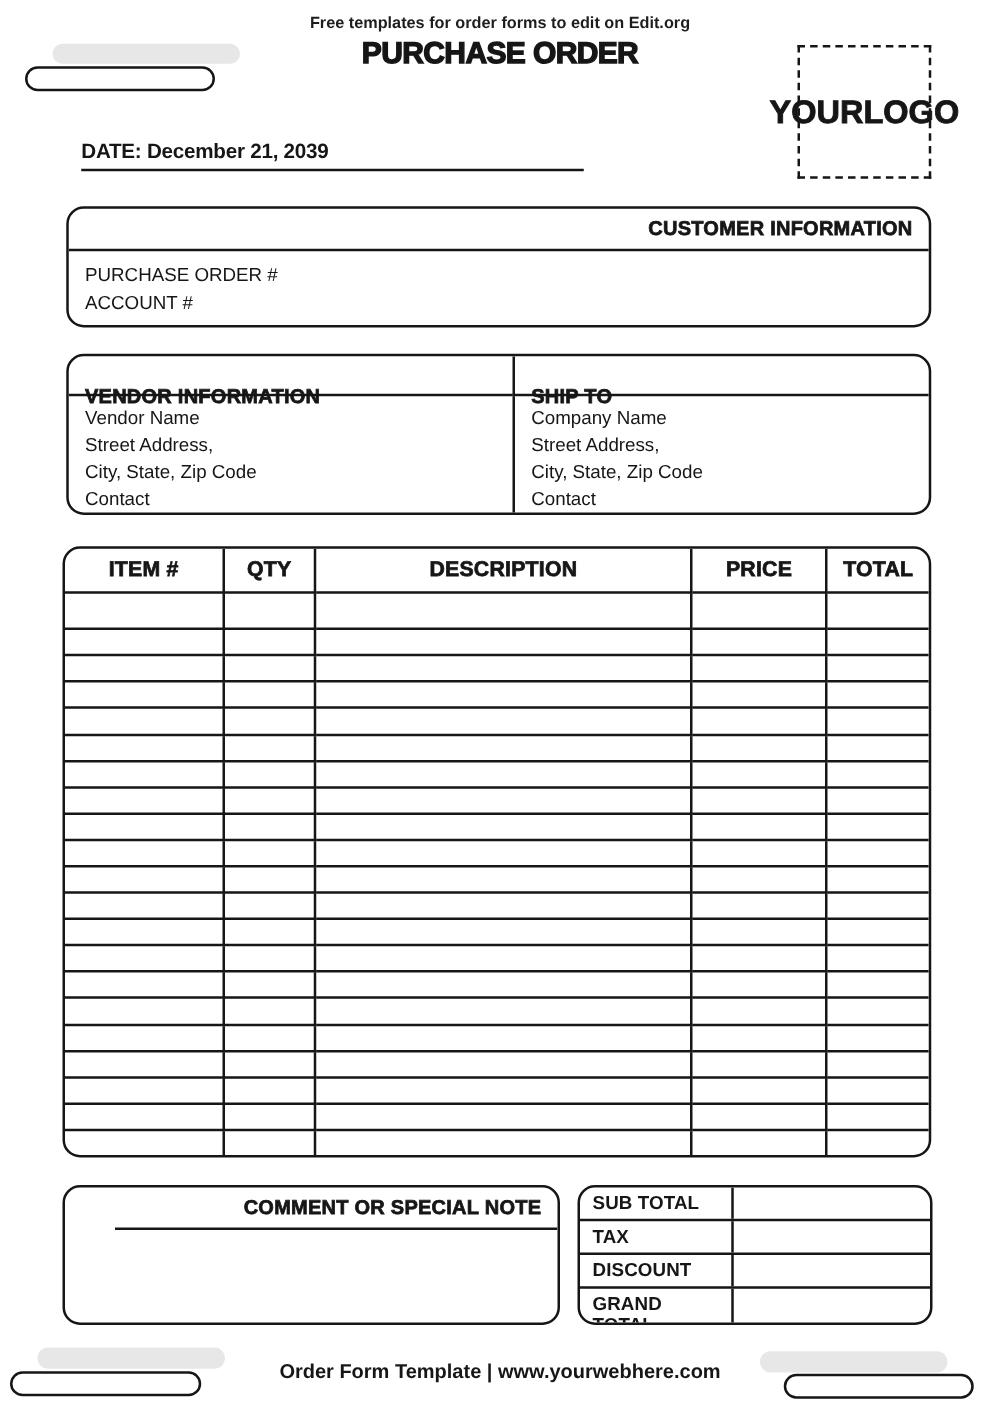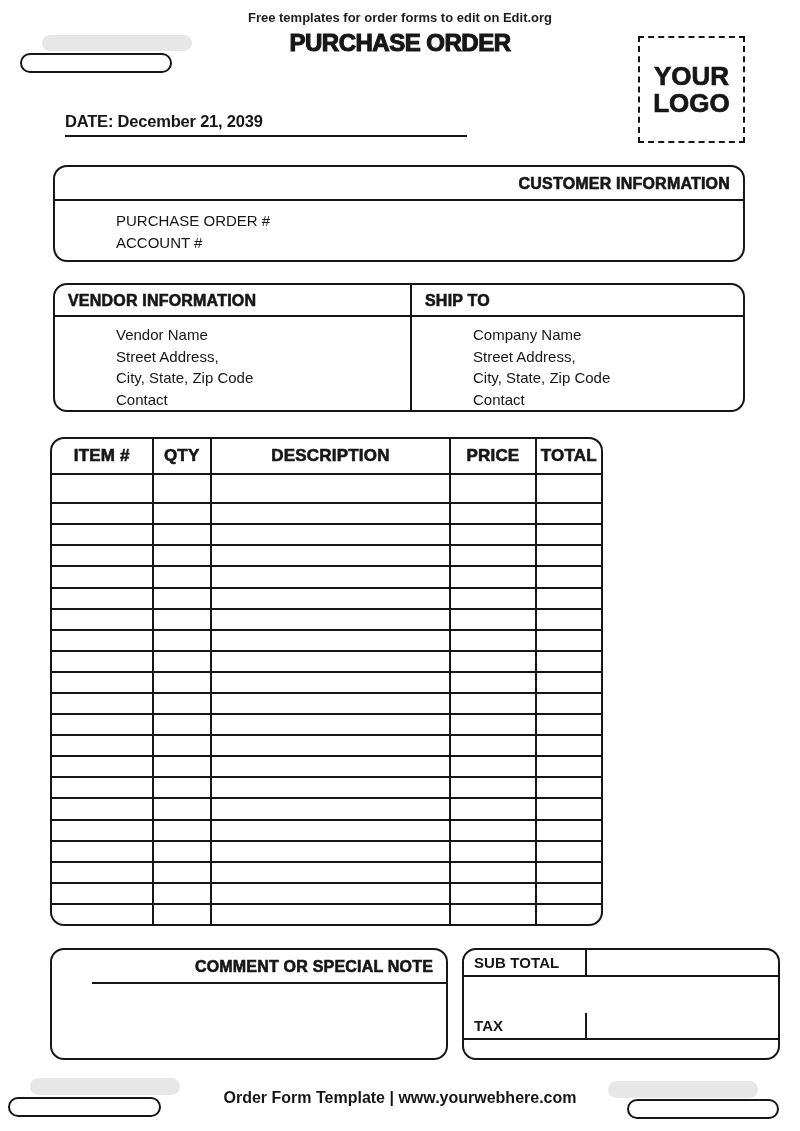--- a/index.html
+++ b/index.html
@@ -16,65 +16,65 @@
   .top-note{top:10px;font-size:13px;font-weight:bold;color:#1d1d1d;}
   .title{top:29px;font-size:24px;font-weight:bold;-webkit-text-stroke:1.1px #161616;letter-spacing:-0.5px;}
 
   
   .pill-gray{background:#e7e7e7;border-radius:99px;}
   .pill-outline{background:#fff;border:2px solid #161616;border-radius:99px;}
 
   
   .logo-box{
     left:638px;top:36px;width:107px;height:107px;
-    border:2px dashed #161616;display:flex;flex-direction:column;
+    border:2px dashed #161616;display:flex;flex-direction:row;
     align-items:center;justify-content:center;background:#fff;
   }
   .logo-box .logo-line{font-size:26px;line-height:27px;font-weight:bold;-webkit-text-stroke:0.7px #161616;}
 
   
   .date-line{
     left:65px;top:112px;width:402px;border-bottom:2px solid #161616;
     padding-bottom:4px;font-size:16.5px;font-weight:bold;letter-spacing:-0.2px;
   }
 
   
   .box{border:2px solid #161616;border-radius:14px;background:#fff;overflow:hidden;}
   .box-header{padding:8px 13px 6px;border-bottom:2px solid #161616;font-size:16px;text-align:right;}
   .box-body{padding:9px 13px;font-size:15px;line-height:22px;font-weight:500;}
-  .line{white-space:nowrap;margin-left:48px;}
+  .line{white-space:nowrap;}
 
   
   .customer-box{left:53px;top:165px;width:692px;height:97px;}
 
   
   .vendor-box{left:53px;top:283px;width:692px;height:129px;display:grid;
     grid-template-columns:355px 1fr;grid-template-rows:32px 1fr;}
-  .v-h{padding:7px 13px 0;font-size:16px;border-bottom:2px solid #161616;}
+  .v-h{padding:24px 13px 0;font-size:16px;border-bottom:2px solid #161616;}
   .v-b{padding:7px 13px;font-size:15px;line-height:21.5px;font-weight:500;}
   .v-right{border-left:2px solid #161616;}
 
   
-  .items-wrap{left:50px;top:437px;width:553px;height:489px;}
+  .items-wrap{left:50px;top:437px;width:695px;height:489px;}
   table.items{width:100%;height:100%;border-collapse:separate;border-spacing:0;table-layout:fixed;}
   table.items th{
     height:34px;padding:0 2px;border-bottom:2px solid #161616;border-right:2px solid #161616;
     font-size:17px;text-align:center;vertical-align:middle;
   }
   table.items td{height:19px;padding:0;border-bottom:2px solid #161616;border-right:2px solid #161616;}
   table.items tr.tall td{height:27px;}
   table.items th:last-child,table.items td:last-child{border-right:none;}
   table.items tr:last-child td{border-bottom:none;}
 
   
   .comment-box{left:50px;top:948px;width:398px;height:112px;padding-left:40px;}
   .comment-area{height:74px;}
 
   
-  .totals-box{left:462px;top:948px;width:318px;height:112px;display:grid;grid-template-rows:repeat(4,1fr);gap:36px;}
+  .totals-box{left:462px;top:948px;width:284px;height:112px;display:grid;grid-template-rows:repeat(4,1fr);}
   .t-row{display:grid;grid-template-columns:121px 1fr;border-bottom:2px solid #161616;}
   .t-row:last-child{border-bottom:none;}
   .t-label{padding:4px 10px;display:flex;align-items:center;font-size:15px;font-weight:bold;letter-spacing:0.1px;}
   .t-value{border-left:2px solid #161616;}
 
   
   .footer-text{top:1089px;font-size:16px;font-weight:bold;}
 </style>
 </head>
 <body>

